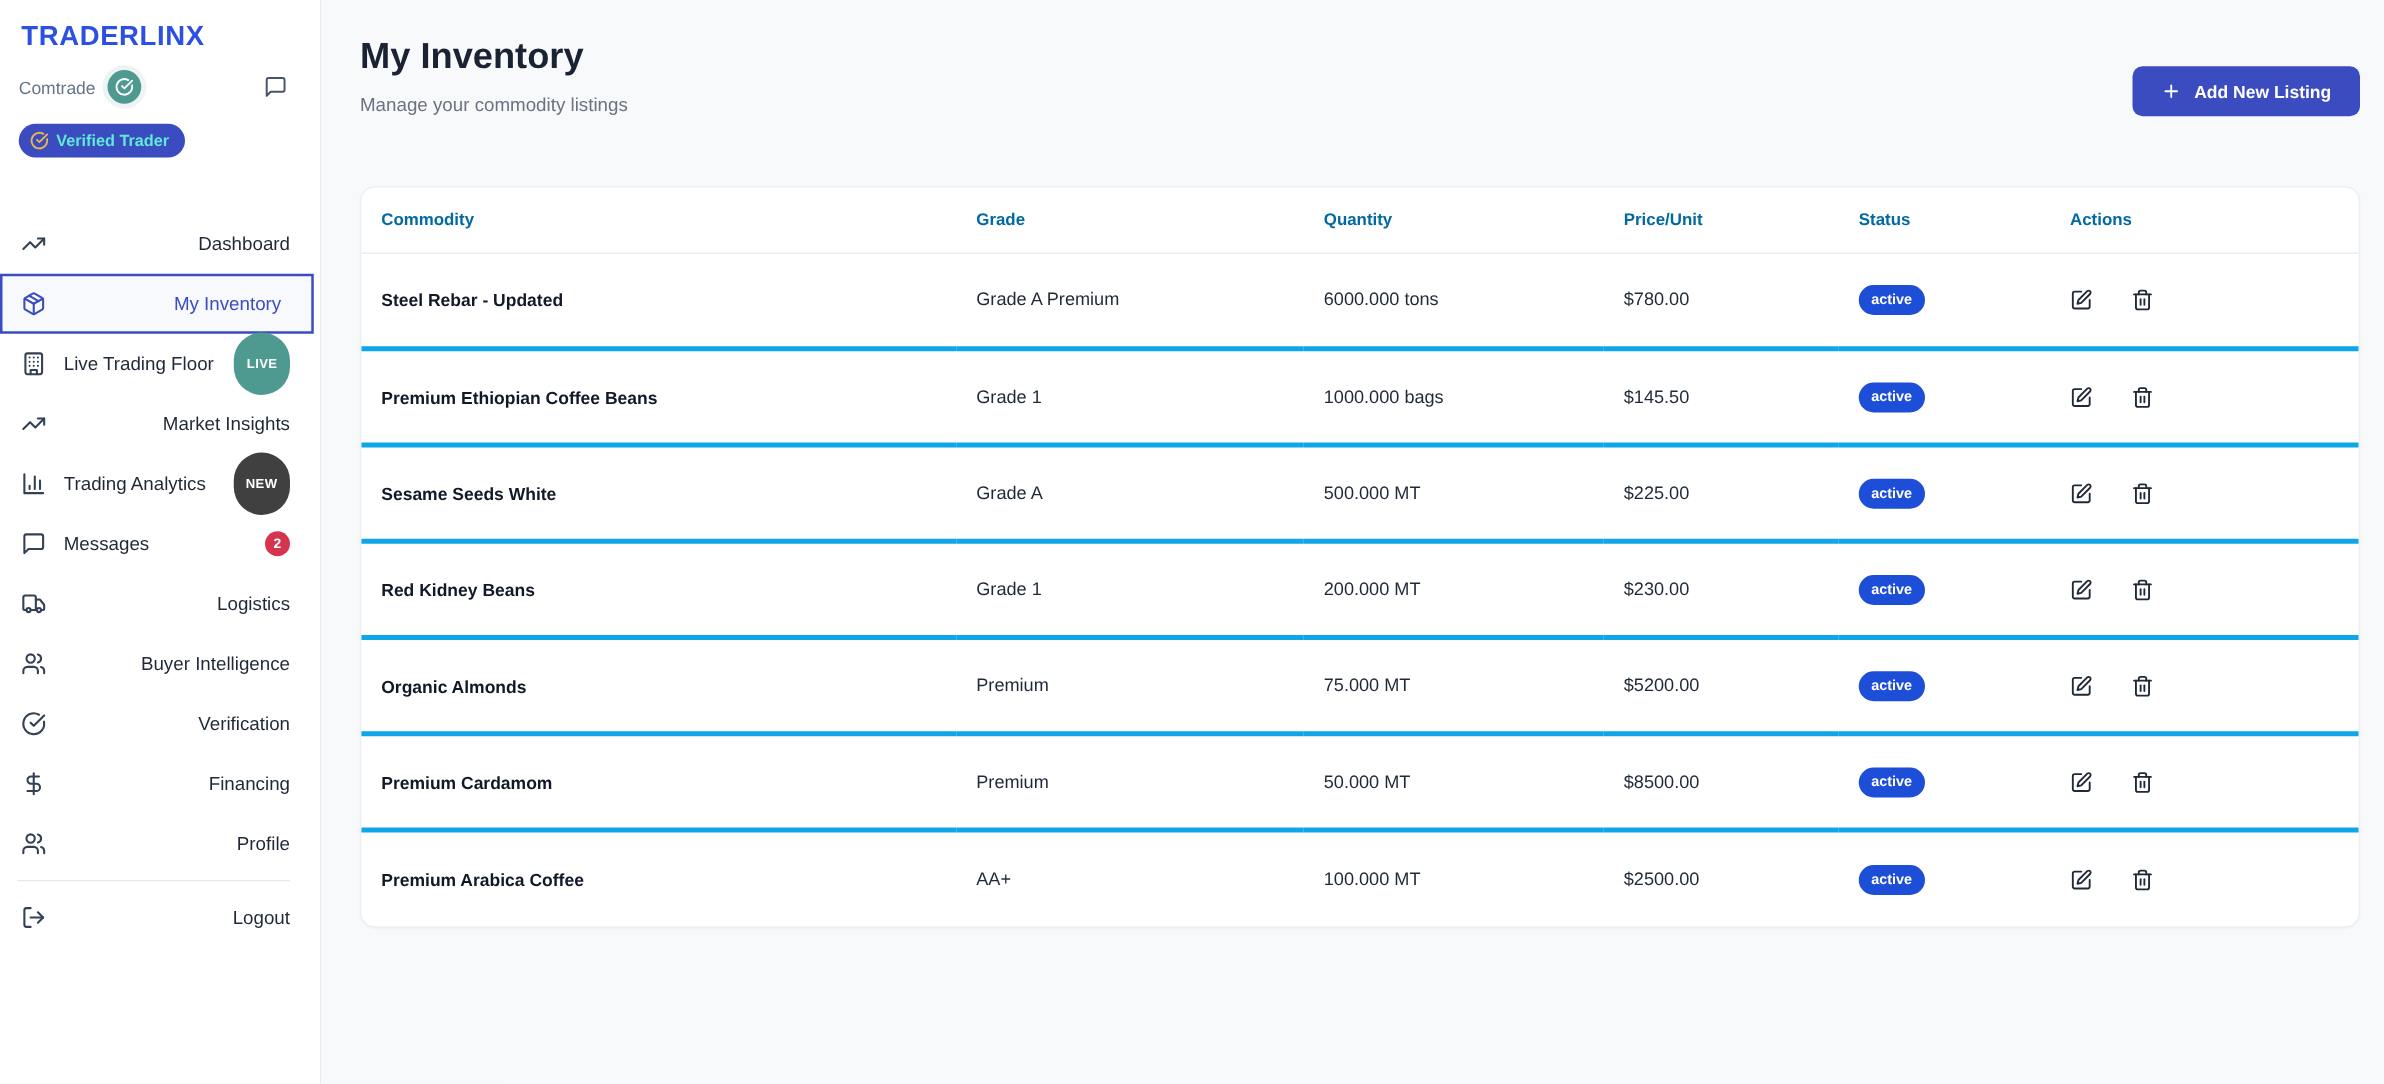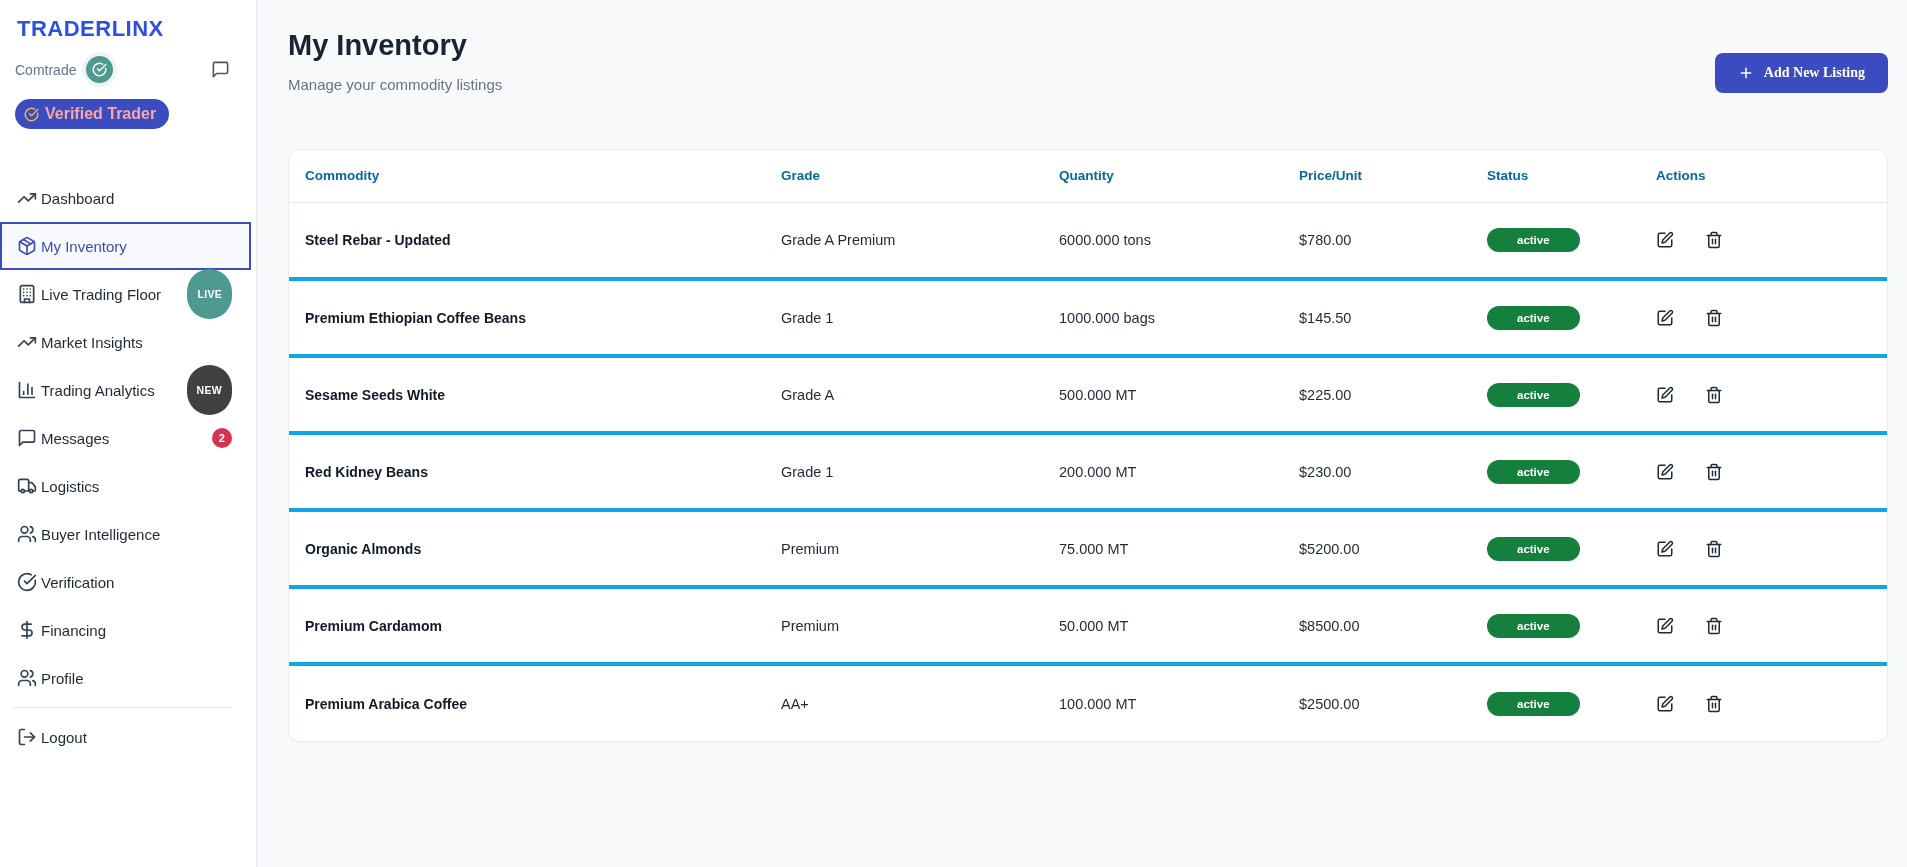--- a/index.html
+++ b/index.html
@@ -28,29 +28,29 @@
     display:flex; align-items:center; justify-content:center;
     margin-left:10px; color:#ffffff;
     box-shadow:0 0 0 4px #eef4f3;
   }
   .verify-circle svg { width:15px; height:15px; }
   .chat-top { margin-left:auto; color:#475569; cursor:pointer; display:flex; }
   .chat-top svg { width:19px; height:19px; }
   .verified-pill {
     display:inline-flex; align-items:center; gap:6px;
     margin:16px 0 0 15px; background:#3b4cc0; border-radius:999px;
-    padding:6px 13px 6px 9px; color:#fca5a5;
-    font-size:16px; font-weight:700;
+    padding:6px 13px 6px 9px; color:#5eead4;
+    font-size:13px; font-weight:700;
   }
   .verified-pill svg { width:15px; height:15px; color:#e8b64c; }
 
   .nav { margin-top:45px; }
   .nav-item {
-    height:48px; display:flex; align-items:center; gap:4px;
-    padding:0 24px 0 17px; font-size:15px; color:#1f2937; cursor:pointer;
+    height:48px; display:flex; align-items:center; gap:14px;
+    padding:0 24px 0 17px; font-size:15px; color:#1f2937; cursor:pointer;justify-content:space-between;
   }
   .nav-item .nav-icon { display:flex; color:#334155; }
   .nav-item svg { width:20px; height:20px; }
   .nav-item.active {
     background:#f8f9fc; border:2px solid #3b4cc0; color:#3b4cc0;
     margin-right:5px; padding-left:15px;
   }
   .nav-item.active .nav-icon { color:#3b4cc0; }
   .nav-badge {
     margin-left:auto; border-radius:999px; color:#ffffff;
@@ -69,21 +69,21 @@
   .page-header { position:relative; }
   .page-title {
     font-size:29px; line-height:38px; font-weight:800; color:#1a2332;
   }
   .page-subtitle { margin-top:12px; font-size:15px; color:#6b7280; }
   .add-btn {
     position:absolute; top:27px; right:0;
     display:inline-flex; align-items:center; gap:10px;
     background:#3b4cc0; color:#ffffff; border:none; border-radius:8px;
     padding:12px 23px; font-size:14px; font-weight:700; cursor:pointer;
-    font-family:Liberation Serif, serif;
+    font-family:Liberation Sans, sans-serif;
   }
   .add-btn svg { width:16px; height:16px; }
 
   .card {
     margin-top:56px; width:1600px; background:#ffffff;
     border:1px solid #eceef2; border-radius:12px;
     box-shadow:0 1px 2px rgba(16,24,40,.04); overflow:hidden;
   }
   table { width:100%; border-collapse:collapse; table-layout:fixed; }
   col.c-commodity { width:476px; }
@@ -97,22 +97,22 @@
     font-size:13.5px; font-weight:600; color:#0369a1;
     border-bottom:1px solid #e5e7eb; vertical-align:middle;
   }
   tbody tr { height:77px; }
   tbody tr + tr td { border-top:4px solid #0ea5e9; }
   tbody td {
     padding:0 16px; vertical-align:middle; font-size:14.5px; color:#1f2937;
   }
   td.commodity { font-weight:700; color:#111827; font-size:14px; }
   .status-badge {
-    display:inline-block; background:#15803d; color:#ffffff;
-    font-size:11.5px; font-weight:700; padding:6px 30px; border-radius:999px;
+    display:inline-block; background:#1d4ed8; color:#ffffff;
+    font-size:11.5px; font-weight:700; padding:6px 10px; border-radius:999px;
   }
   .actions-cell { white-space:nowrap; }
   .icon-btn {
     background:none; border:none; padding:0; cursor:pointer;
     color:#1f2937; display:inline-flex; vertical-align:middle;
   }
   .icon-btn + .icon-btn { margin-left:27px; }
   .icon-btn svg { width:18px; height:18px; }
 </style>
 </head>

